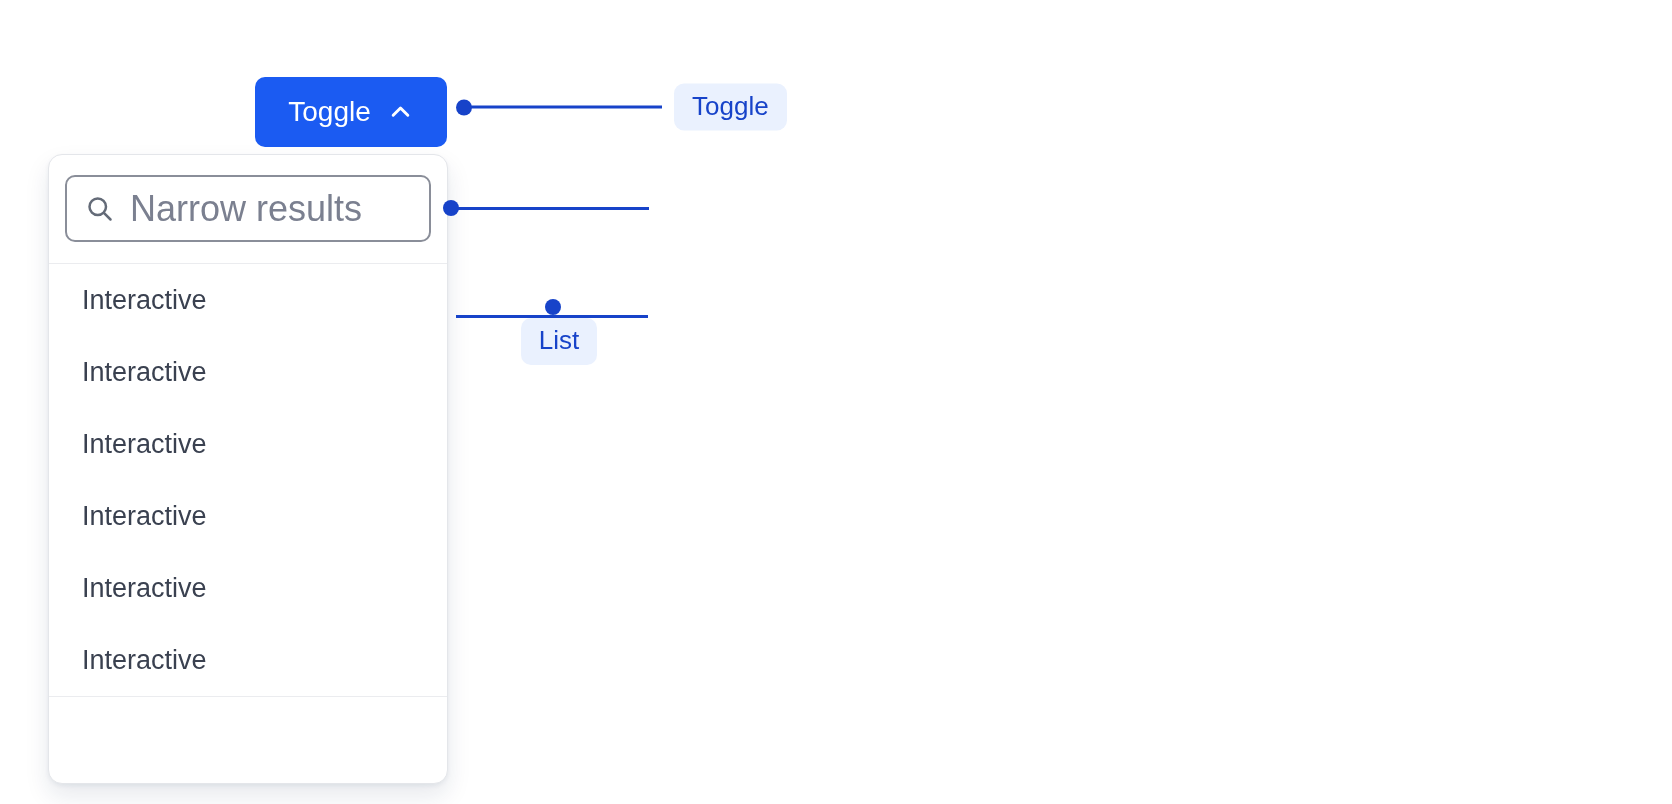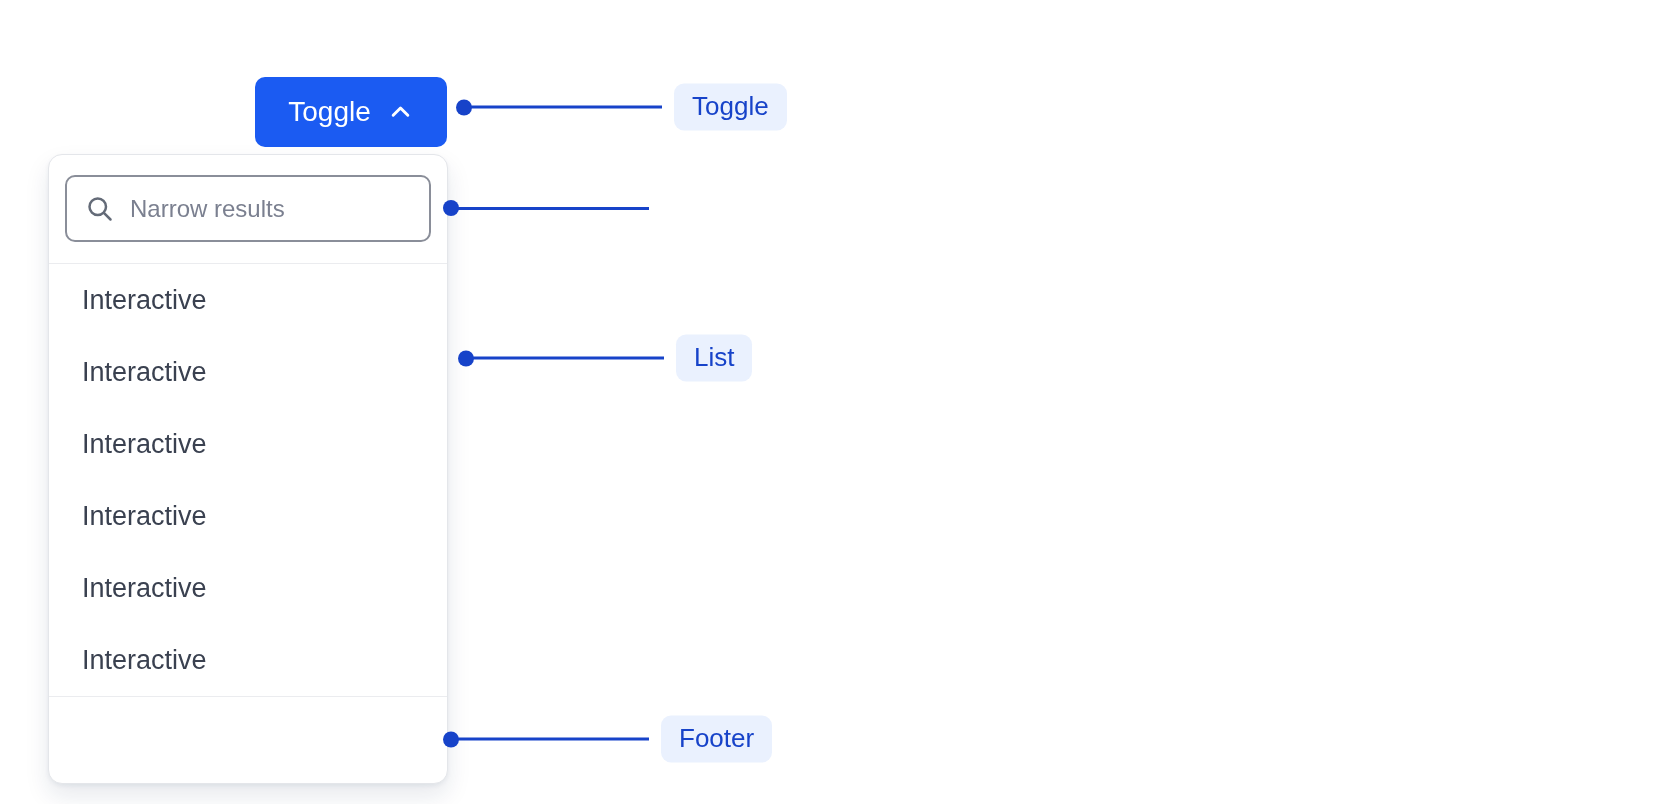--- a/index.html
+++ b/index.html
@@ -73,21 +73,21 @@
     gap: 15px;
     background: #fff;
   }
   .search-box svg { flex: none; display: block; }
   .search-box input {
     border: none;
     outline: none;
     flex: 1;
     min-width: 0;
     font-family: "Liberation Sans", sans-serif;
-    font-size: 24px;
+    font-size: 36px;
     color: #333a46;
     background: transparent;
   }
   .search-box input::placeholder { color: var(--placeholder); opacity: 1; }
 
   .divider { height: 1px; background: var(--divider); flex: none; }
 
   .list { flex: none; }
   .list-item {
     height: 72px;
@@ -141,21 +141,21 @@
     padding: 7px 18px 9px 18px;
     background: var(--pill-bg);
     border-radius: 10px;
     color: var(--annotation-blue);
     font-size: 26px;
     font-weight: 500;
     white-space: nowrap;
   }
   .anno-toggle { left: 456px; top: 79px; }
   .anno-header { left: 443px; top: 180px; }
-  .anno-list   { left: 458px; top: 330px; }
+  .anno-list   { left: 458px; top: 304px; flex-direction: column; }
   .anno-footer { left: 443px; top: 711px; }
 </style>
 </head>
 <body>
 
 <div class="canvas">
 
   <button class="toggle-btn">
     <span>Toggle</span>
     <span>
@@ -204,19 +204,14 @@
     <span class="dot"></span>
     <span class="line"></span>
   </div>
 
   <div class="annotation anno-list">
     <span class="dot"></span>
     <span class="line"></span>
     <span class="pill">List</span>
   </div>
 
-  <div class="annotation anno-footer">
-    <span class="dot"></span>
-    <span class="line"></span>
-    <span class="pill">Footer</span>
-  </div>
 
 </div>
 
 </body></html>

